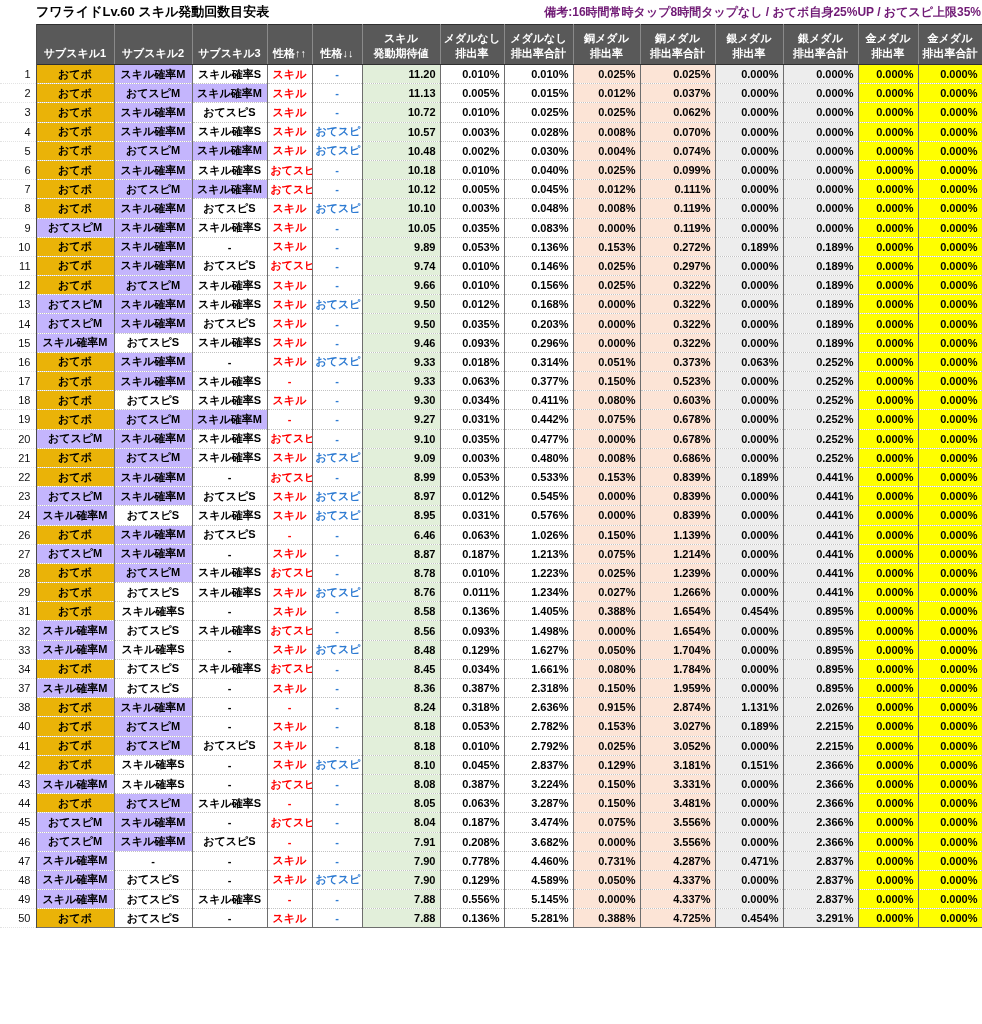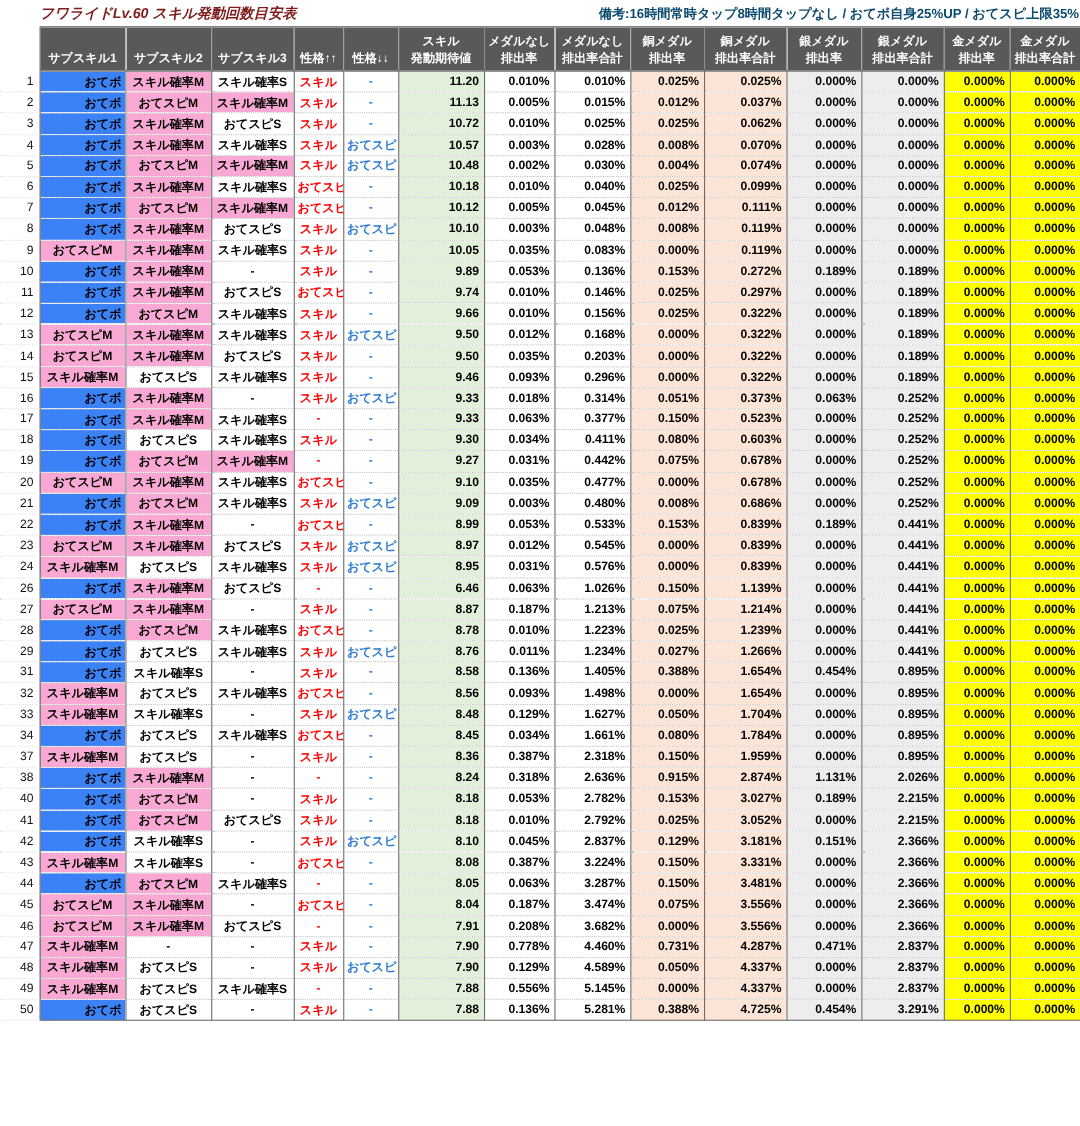--- a/index.html
+++ b/index.html
@@ -1,39 +1,39 @@
 <!DOCTYPE html>
 <html><head>
 <meta charset="utf-8">
 <style>
   html,body{margin:0;padding:0;background:#fff;}
   body{width:982px;height:1024px;overflow:hidden;font-family:"Liberation Sans","DejaVu Sans",sans-serif;}
   .topbar{height:24px;display:flex;justify-content:space-between;align-items:center;padding:0 1px 0 36px;box-sizing:border-box;}
-  .title{font-weight:bold;font-size:13px;color:#7f1d1d;white-space:nowrap;font-style:italic;}
-  .remarks{font-weight:bold;font-size:12px;color:#0c4a6e;white-space:nowrap;}
+  .title{font-weight:bold;font-size:13px;color:#000000;white-space:nowrap;}
+  .remarks{font-weight:bold;font-size:12px;color:#701a75;white-space:nowrap;}
   table{border-collapse:collapse;table-layout:fixed;width:982px;}
   th,td{overflow:hidden;white-space:nowrap;box-sizing:border-box;}
   thead th{background:#595959;color:#fff;font-size:11px;font-weight:bold;vertical-align:bottom;
            padding:2px 1px 4px;border-right:1px solid #8a8a8a;border-bottom:1px solid #303030;
            border-top:1px solid #303030;line-height:1.3;height:40px;}
   thead th.corner{background:#fff;border:none;border-right:1px solid #4a4a4a;}
   thead th:last-child{border-right:1px solid #303030;}
   .hl{display:block;text-align:center;}
   tbody tr{height:19.2px;}
   tbody td{font-size:11px;font-weight:bold;color:#000;border-right:1px solid #6e6e6e;
            border-bottom:1px dotted #c2c2c2;padding:0 3px;}
   tbody td:last-child{border-right:1px solid #303030;}
   tbody tr:last-child td{border-bottom:1px solid #6e6e6e;}
   tbody td.rownum{border-right:1px solid #4a4a4a;border-bottom:1px dotted #e3e3e3;border-left:none;
                   font-weight:normal;text-align:right;padding-right:5px;background:#fff;color:#111;}
   tbody tr:last-child td.rownum{border-bottom:1px dotted #e3e3e3;}
   .c{text-align:center;}
   .num{text-align:right;padding-right:4px;}
-  .bg-gold{background:#3b82f6;text-align:right;}
-  .bg-blue{background:#f9a8d4;}
+  .bg-gold{background:#eab308;}
+  .bg-blue{background:#c4b5fd;}
   .bg-green{background:#e2efda;}
   .bg-peach{background:#fce4d6;}
   .bg-gray{background:#ededed;}
   .bg-yellow{background:#ffff00;}
   .txt-red{color:#ff0000;}
   .txt-blue{color:#2e7bd2;}
 </style>
 </head>
 <body>
 

